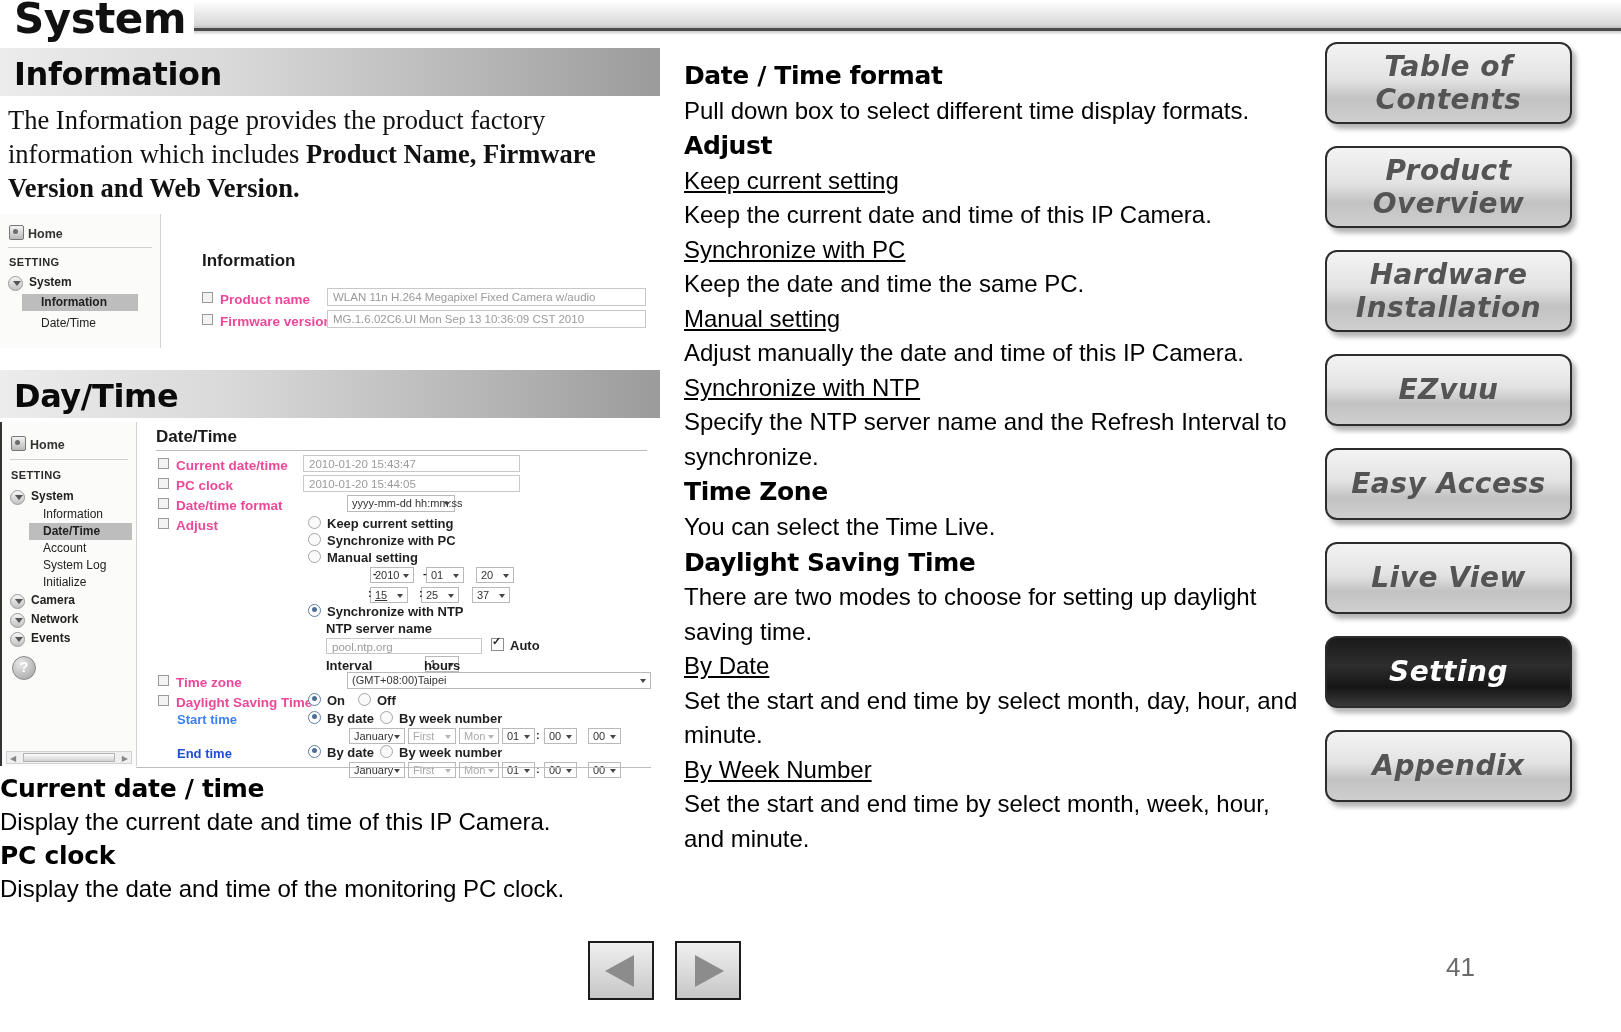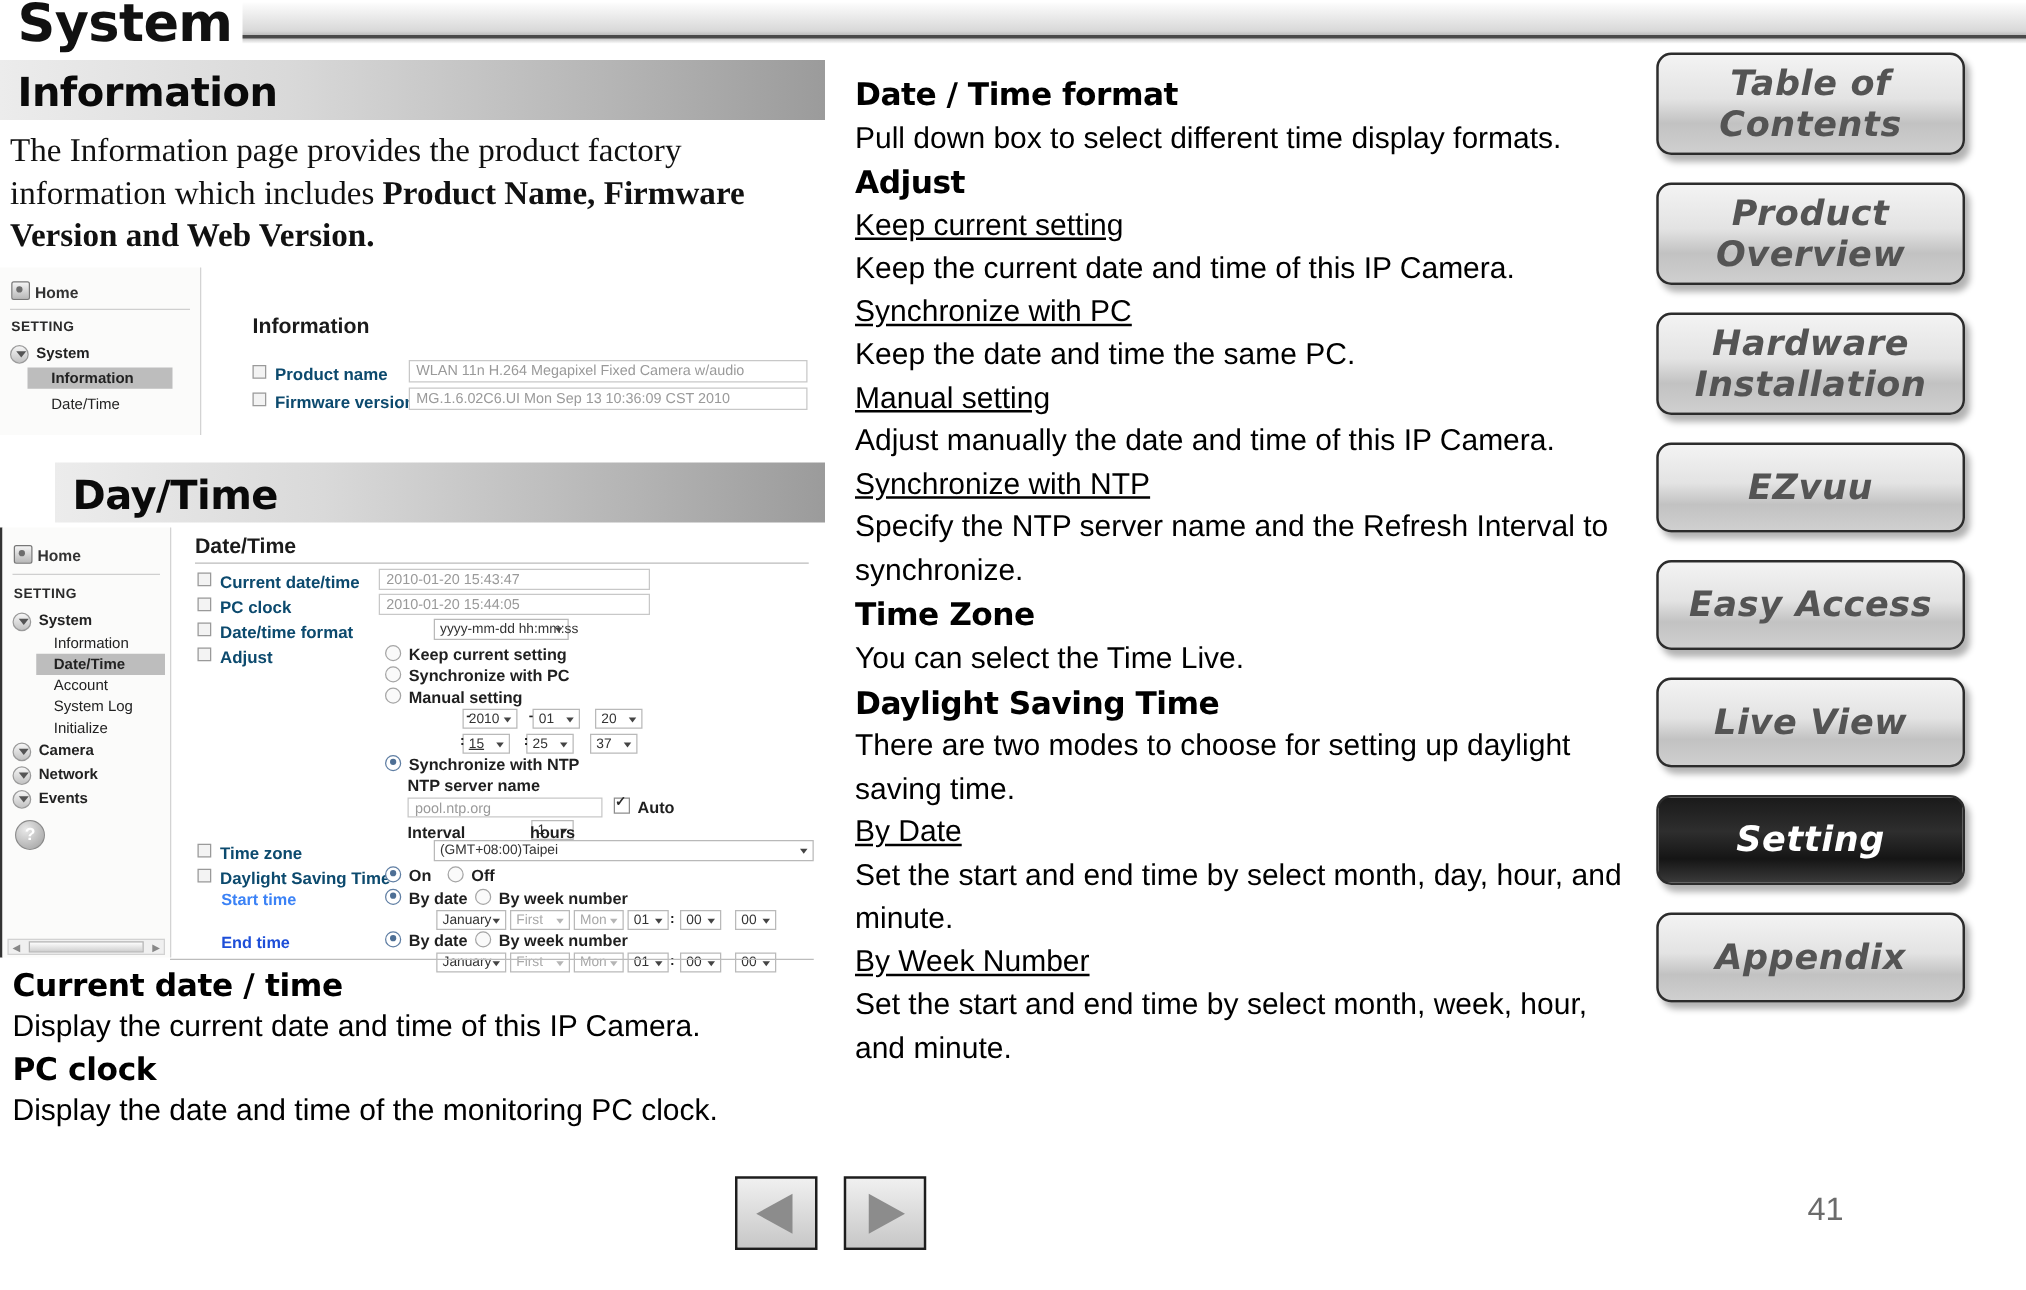--- a/index.html
+++ b/index.html
@@ -50,21 +50,21 @@
     border-right:4px solid transparent;border-top:5px solid #555;}
   .nav-top .lbl{left:29px;}
   .nav-sub .lbl{left:41px;}
   .nav-sel{background:#bdbdbd;font-weight:bold;}
   .help-btn{position:absolute;left:10px;width:22px;height:22px;border-radius:50%;
     background:radial-gradient(circle at 35% 30%,#e9e9e9,#9e9e9e);border:1px solid #8b8b8b;
     color:#fff;font-size:14px;font-weight:bold;text-align:center;line-height:21px;}
 
   .shot-main{position:absolute;left:160px;top:0;right:0;bottom:0;}
   .shot-title{position:absolute;font-size:17px;font-weight:bold;color:#1b1b1b;}
-  .frow{position:absolute;font-size:13.5px;color:#0c4a6e;font-weight:bold;}
+  .frow{position:absolute;font-size:13.5px;color:#ec4899;font-weight:bold;}
   .frow .cbx{display:inline-block;width:9px;height:9px;border:1px solid #9a9a9a;
     margin-right:7px;vertical-align:1px;background:#f3f3f3;}
   .finput{position:absolute;border:1px solid #c8c8c8;background:#fff;
     font-size:11.5px;color:#9a9a9a;padding:2px 5px;box-sizing:border-box;white-space:nowrap;overflow:hidden;}
   .fselect{position:absolute;border:1px solid #b9b9b9;background:#fff;font-size:11px;color:#333;
     padding:1px 14px 1px 4px;box-sizing:border-box;white-space:nowrap;margin-left:44px;}
   .fselect:after{content:"";position:absolute;right:4px;top:50%;margin-top:-1px;
     border-left:3.5px solid transparent;border-right:3.5px solid transparent;border-top:4px solid #444;}
   .fselect.dim{color:#a8a8a8;}
   .fselect.dim:after{border-top-color:#b5b5b5;}
@@ -162,21 +162,21 @@
         <span class="cbx"></span><span>Product name</span>
       </div>
       <div class="finput" style="left:167px;top:74px;width:319px;height:18px;">WLAN 11n H.264 Megapixel Fixed Camera w/audio</div>
       <div class="frow" style="left:42px;top:100px;">
         <span class="cbx"></span><span>Firmware version</span>
       </div>
       <div class="finput" style="left:167px;top:96px;width:319px;height:18px;">MG.1.6.02C6.UI    Mon Sep 13 10:36:09 CST 2010</div>
     </div>
   </div>
 
-  <div class="section-band" style="margin-top:22px;margin-left:44px;">
+  <div class="section-band" style="margin-top:22px;">
     <div class="band-label">Day/Time</div>
   </div>
 
   <div class="shot" style="margin-top:4px;height:344px;width:655px;border-left:2px solid #333;">
     <div class="shot-nav" style="width:134px;">
       <div class="nav-home" style="top:14px;">
         <span class="hico"></span><span>Home</span>
       </div>
       <div class="nav-rule" style="top:37px;"></div>
       <div class="nav-setting" style="top:47px;">SETTING</div>
@@ -318,21 +318,21 @@
       <div class="fselect dim" style="left:279px;top:340px;width:40px;height:16px;">Mon</div>
       <div class="fselect" style="left:322px;top:340px;width:33px;height:16px;">01</div>
       <div class="fselect" style="left:364px;top:340px;width:33px;height:16px;">00</div>
       <div class="plain" style="left:400px;top:341px;font-size:11px;">:</div>
       <div class="fselect" style="left:408px;top:340px;width:33px;height:16px;">00</div>
 
       <div class="hsep" style="left:0px;right:6px;bottom:-2px;"></div>
     </div>
   </div>
 
-  <div style="padding-left:10px;padding-top:6px;">
+  <div style="padding-left:0;padding-top:6px;">
     <div style="font-size:25px;font-weight:bold;color:#000;line-height:1.35;font-family:'DejaVu Sans',sans-serif;letter-spacing:-0.3px;">Current date / time</div>
     <div style="font-size:24px;color:#000;line-height:1.38;">Display the current date and time of this IP Camera.</div>
     <div style="font-size:25px;font-weight:bold;color:#000;line-height:1.35;font-family:'DejaVu Sans',sans-serif;letter-spacing:-0.3px;">PC clock</div>
     <div style="font-size:24px;color:#000;line-height:1.38;">Display the date and time of the monitoring PC clock.</div>
   </div>
 </div>
 
 <div id="right-col">
   <div class="h"> Date / Time format</div>
   <div class="p">Pull down box to select different time display formats.</div>

